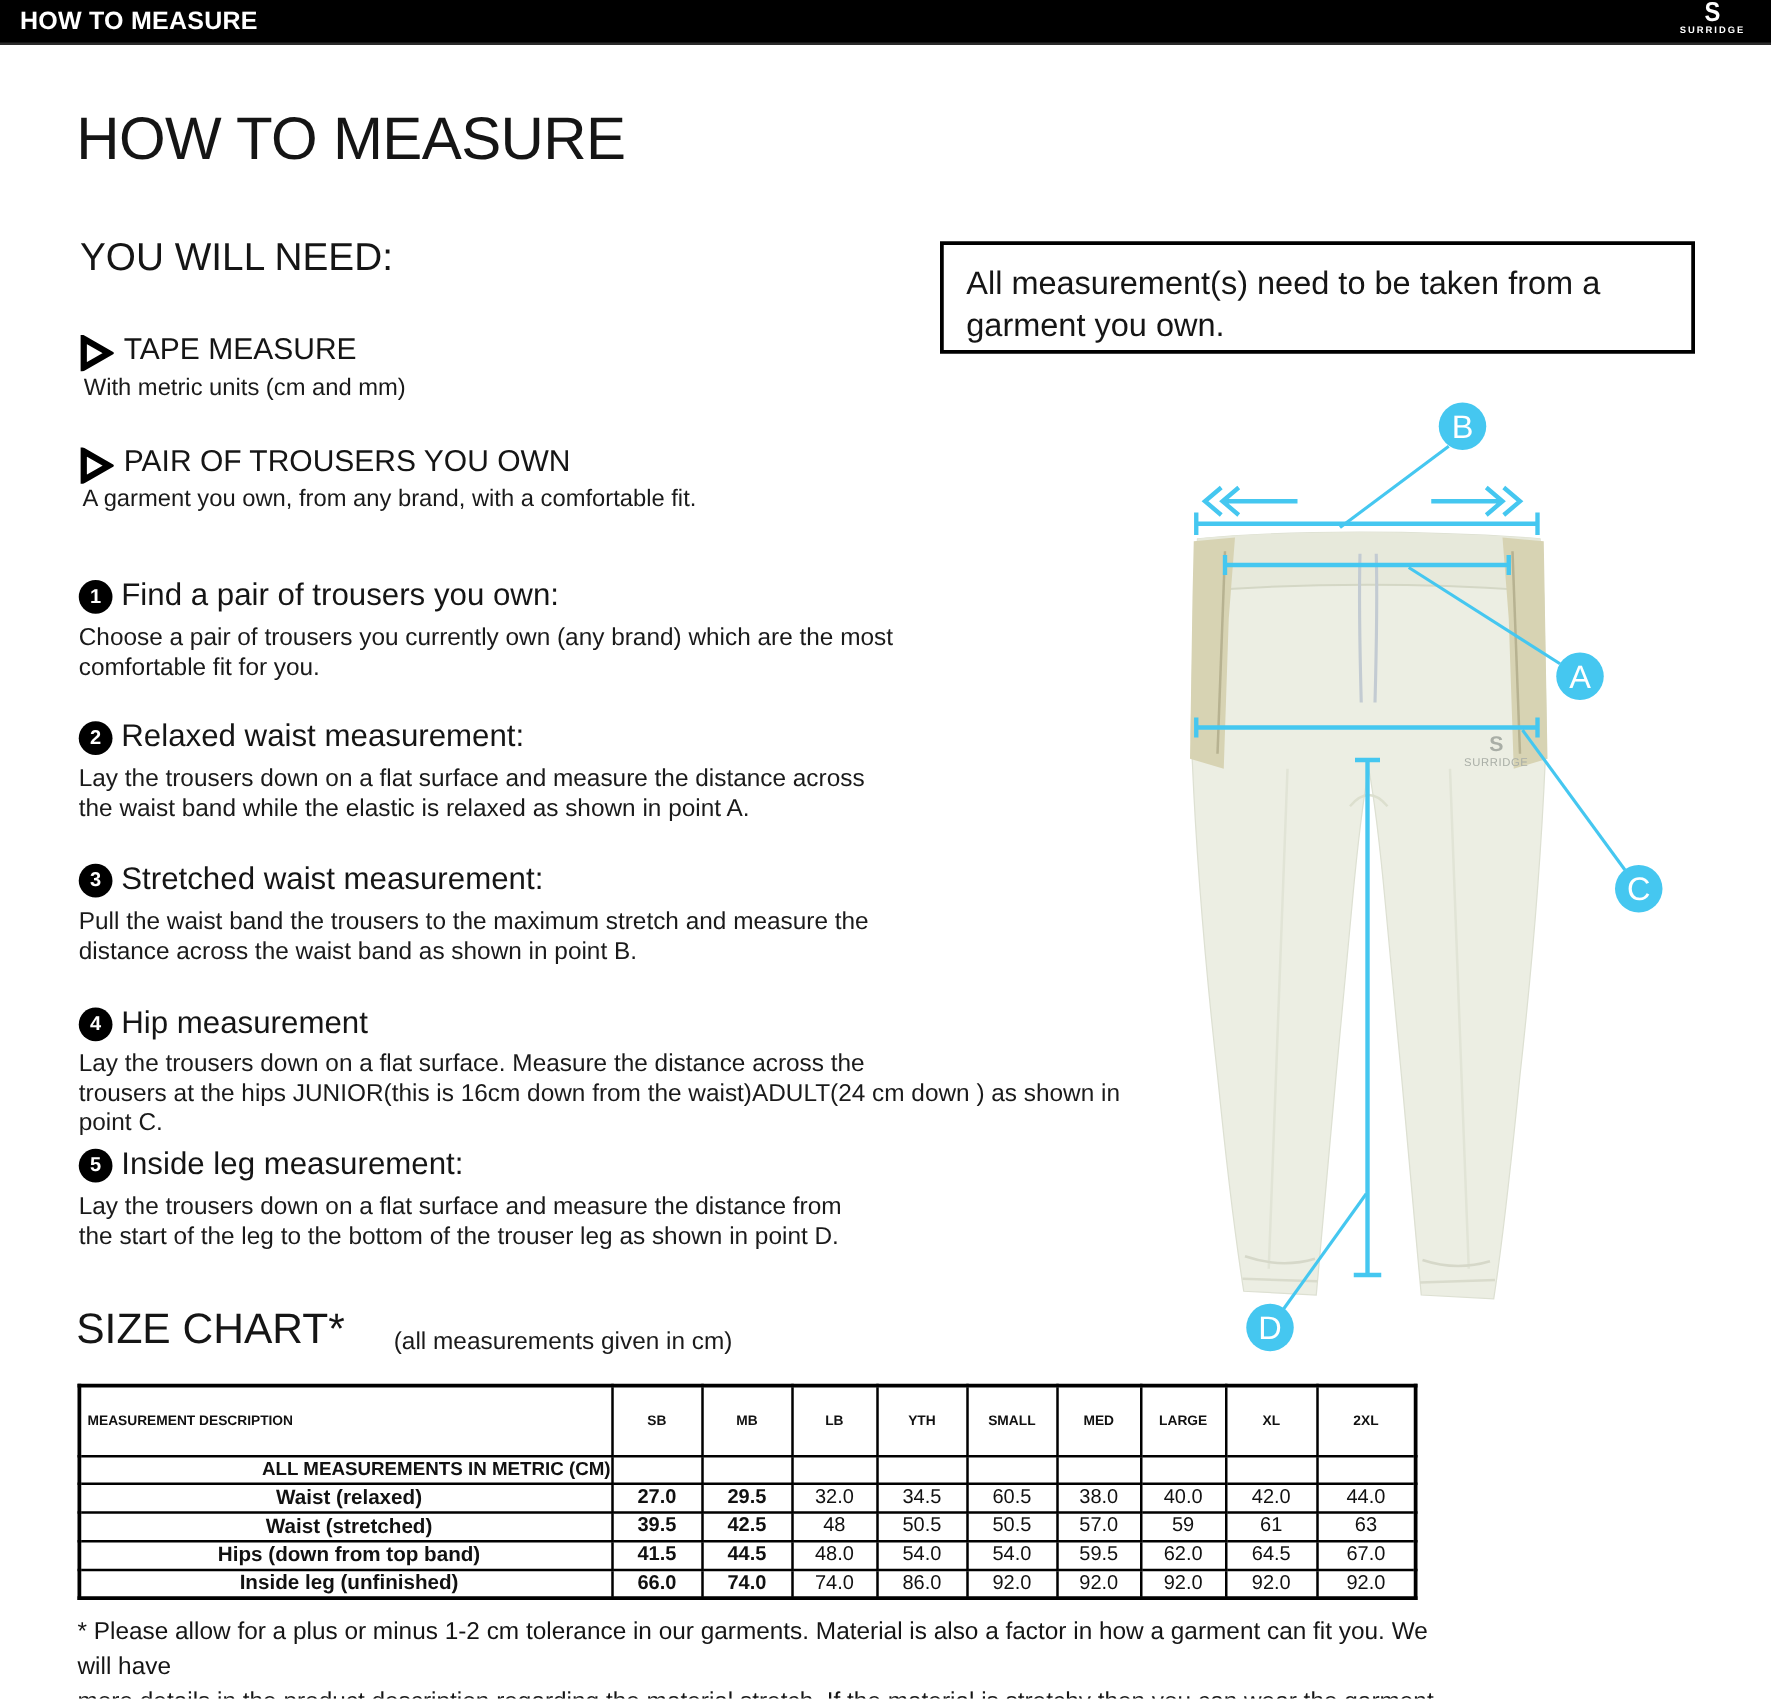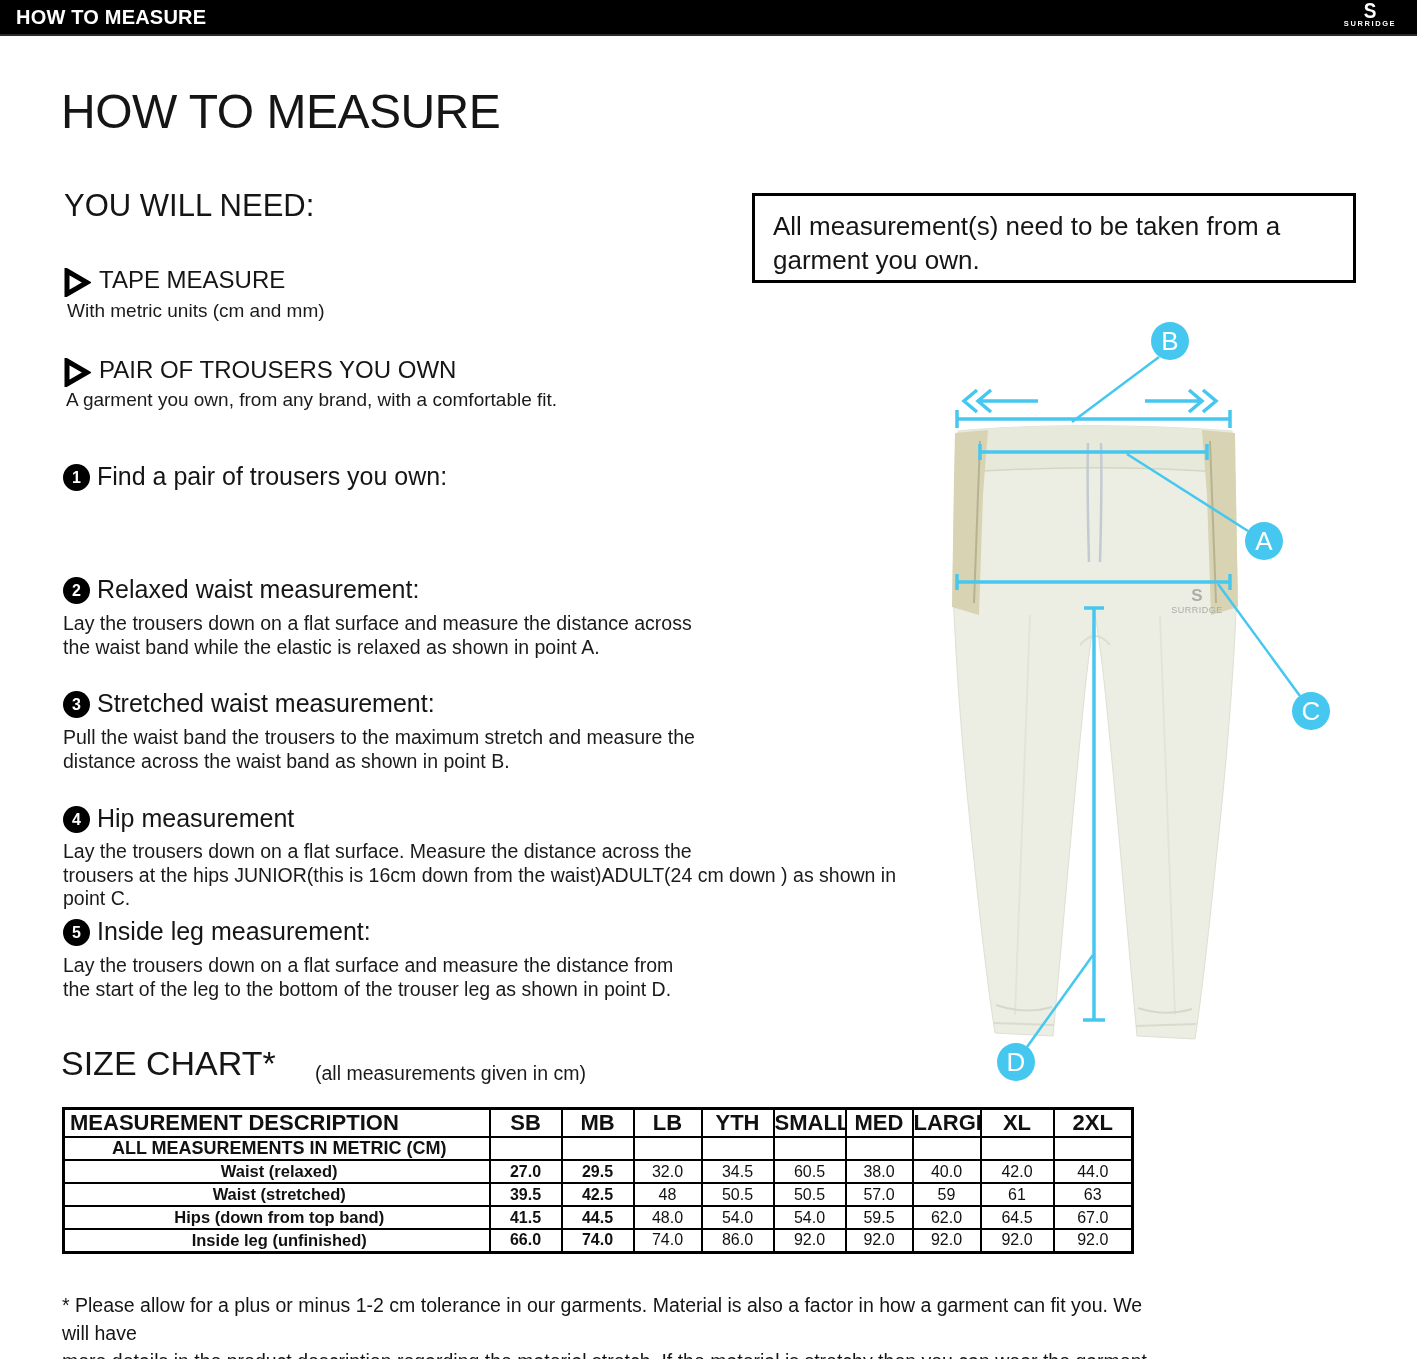--- a/index.html
+++ b/index.html
@@ -27,23 +27,23 @@
   .step-title { position:absolute; left:34px; top:-2px; font-size:25px; color:#151515; white-space:nowrap; }
   .step-body { position:absolute; left:63px; font-size:19.5px; line-height:23.5px; color:#1a1a1a; white-space:pre-line; width:860px; }
 
   .note-box { position:absolute; left:752px; top:193px; width:604px; height:90px; border:3px solid #000; padding:13px 18px; font-size:26px; line-height:34px; color:#151515; }
 
   .size-chart-heading { position:absolute; left:61px; top:1044px; font-size:34px; color:#151515; }
   .size-chart-sub { position:absolute; left:315px; top:1062px; font-size:19.5px; color:#1a1a1a; }
 
   table.size-chart { position:absolute; left:62px; top:1107px; width:1069px; border-collapse:collapse; table-layout:fixed; border:3px solid #000; }
   table.size-chart td, table.size-chart th { border:2px solid #000; overflow:hidden; white-space:nowrap; }
-  .sc-head th { height:28px; font-size:22px; font-weight:700; text-align:center; }
+  .sc-head th { height:56px; font-size:11px; font-weight:700; text-align:center; }
   .sc-head th.desc { text-align:left; padding-left:5px; }
-  .sc-metric td { height:22px; font-size:18px; font-weight:700; text-align:center; padding-left:5px; }
+  .sc-metric td { height:22px; font-size:15px; font-weight:700; text-align:right; padding-left:5px; }
   .sc-row td { height:23px; font-size:16px; text-align:center; }
   .sc-row td.lbl { text-align:center; padding-left:5px; font-weight:700; font-size:16.5px; }
   .sc-row td.b { font-weight:700; }
 
   .footnote { position:absolute; left:62px; top:1291px; width:1090px; font-size:19.5px; line-height:28px; color:#151515; white-space:pre-line; }
 
   .diagram { position:absolute; left:930px; top:315px; width:460px; height:790px; }
 </style>
 </head>
 <body>
@@ -77,20 +77,22 @@
     <div class="need-label">TAPE MEASURE</div>
     <div class="need-desc" style="left:4px; top:34px;">With metric units (cm and mm)</div>
   </div>
 
   <div class="note-box">All measurement(s) need to be taken from a garment you own.</div>
 
   <div class="step" style="top:464px;">
     <span class="step-badge">1</span>
     <span class="step-title">Find a pair of trousers you own:</span>
   </div>
+  <div class="step-body" style="top:499px;">Choose a pair of trousers you currently own (any brand) which are the most
+comfortable fit for you.</div>
 
   <div class="step" style="top:577px;">
     <span class="step-badge">2</span>
     <span class="step-title">Relaxed waist measurement:</span>
   </div>
   <div class="step-body" style="top:612px;">Lay the trousers down on a flat surface and measure the distance across
 the waist band while the elastic is relaxed as shown in point A.</div>
 
   <div class="step" style="top:691px;">
     <span class="step-badge">3</span>

